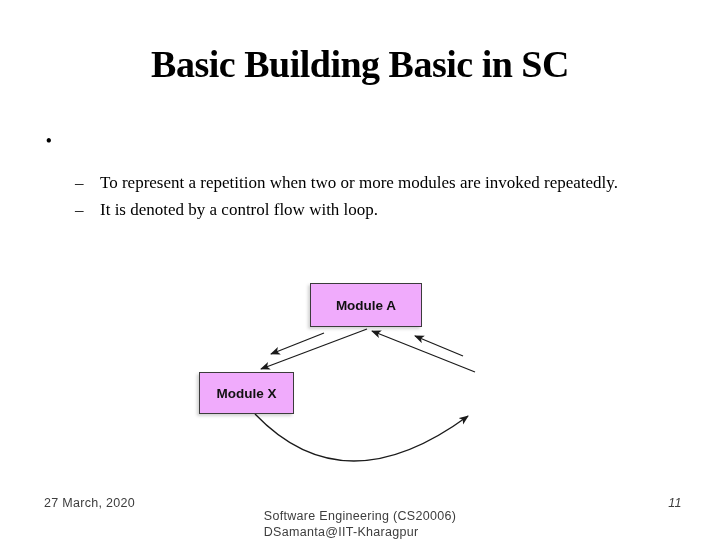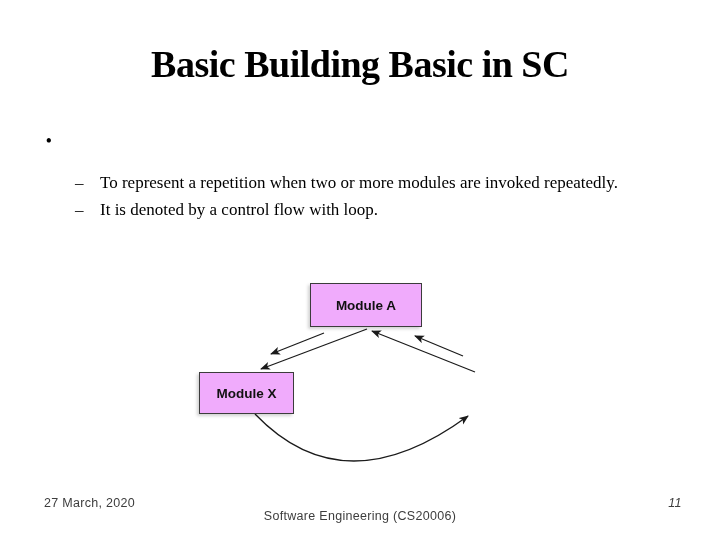--- a/index.html
+++ b/index.html
@@ -163,17 +163,18 @@
     </div>
     <div class="module-box box-x">
       <span>Module X</span>
     </div>
   </div>
 
   <div class="footer">
     <span class="date">27 March, 2020</span>
     <div class="center">
       <div>Software Engineering (CS20006)</div>
+      <div>DSamanta@IIT-Kharagpur</div>
     </div>
     <span class="page">11</span>
   </div>
 
 </div>
 
 </body></html>

